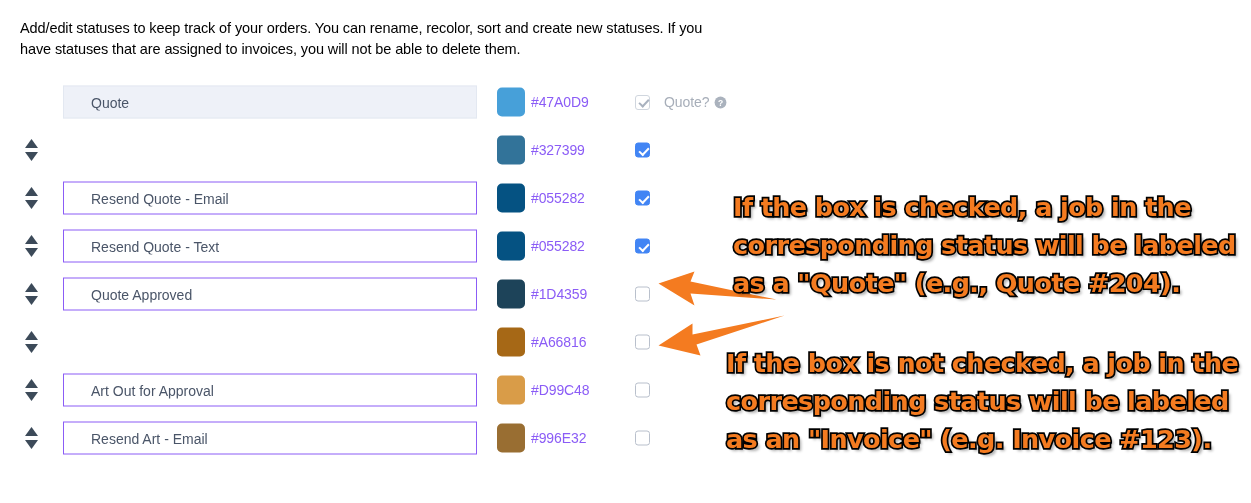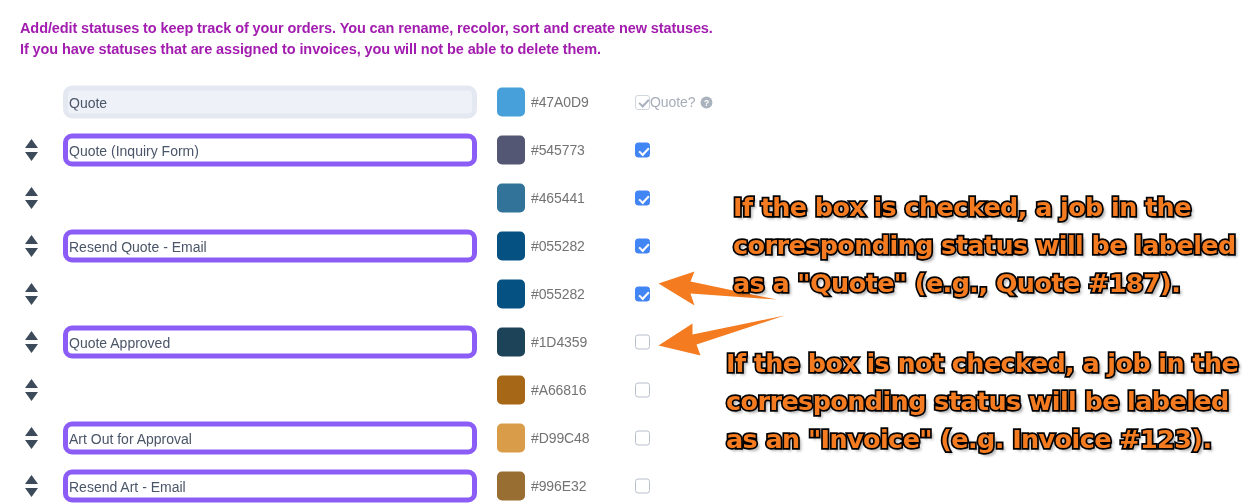--- a/index.html
+++ b/index.html
@@ -17,23 +17,22 @@
   }
 
   
   #intro {
     position: absolute;
     left: 20px;
     top: 18px;
     width: 700px;
     font-size: 14.5px;
     line-height: 21px;
-    color: #a21caf;
+    color: #000000;
     letter-spacing: -0.1px;
-    font-weight: bold;
   }
 
   
   #rows {
     position: absolute;
     left: 0;
     top: 78px;
     width: 760px;
   }
   .status-row {
@@ -59,27 +58,27 @@
   .sort-handle svg { display: block; }
 
   .name-input {
     position: absolute;
     left: 63px;
     top: 50%;
     transform: translateY(-50%);
     width: 414px;
     height: 33px;
     box-sizing: border-box;
-    border: 5px solid #8b5cf6;
-    border-radius: 9px;
+    border: 1px solid #8b5cf6;
+    border-radius: 0;
     background: #ffffff;
     font-family: "Liberation Sans", sans-serif;
     font-size: 14px;
     color: #4a5568;
-    padding: 0 1px;
+    padding: 0 27px;
     outline: none;
   }
   .name-input.disabled {
     background: #eef1f8;
     border-color: #e3e8f1;
     color: #4a5568;
   }
 
   .swatch {
     position: absolute;
@@ -91,21 +90,21 @@
     border-radius: 5px;
     cursor: pointer;
   }
 
   .hexcode {
     position: absolute;
     left: 531px;
     top: 50%;
     transform: translateY(-50%);
     font-size: 14px;
-    color: #737373;
+    color: #8b5cf6;
     white-space: nowrap;
     letter-spacing: -0.1px;
   }
 
   .cb-wrap {
     position: absolute;
     left: 635px;
     top: 50%;
     transform: translateY(-50%);
     display: flex;
@@ -148,21 +147,21 @@
     left: 4.5px;
     top: 1.5px;
     width: 4px;
     height: 8px;
     border: solid #a9b2bf;
     border-width: 0 2px 2px 0;
     transform: rotate(43deg);
   }
 
   .quote-label {
-    margin-left: 0;
+    margin-left: 14px;
     font-size: 14px;
     color: #a7aeb9;
     white-space: nowrap;
     letter-spacing: -0.1px;
   }
   .help-icon {
     margin-left: 5px;
     display: inline-flex;
     align-items: center;
     cursor: pointer;
@@ -210,36 +209,22 @@
         </span>
       </div>
     </div>
     <div class="status-row">
       <div class="sort-handle">
         <svg width="15" height="24" viewBox="0 0 15 24">
           <path d="M7.5 1 L14 10 L1 10 Z" fill="#3c4a59"></path>
           <path d="M7.5 23 L14 14 L1 14 Z" fill="#3c4a59"></path>
         </svg>
       </div>
-      <input type="text" class="name-input" value="Quote (Inquiry Form)" style="">
-      <div class="swatch" style="background: rgb(84, 87, 115);"></div>
-      <div class="hexcode">#545773</div>
-      <div class="cb-wrap">
-        <div class="checkbox checked"></div>
-      </div>
-    </div>
-    <div class="status-row">
-      <div class="sort-handle">
-        <svg width="15" height="24" viewBox="0 0 15 24">
-          <path d="M7.5 1 L14 10 L1 10 Z" fill="#3c4a59"></path>
-          <path d="M7.5 23 L14 14 L1 14 Z" fill="#3c4a59"></path>
-        </svg>
-      </div>
       <div class="swatch" style="background: rgb(50, 115, 153);"></div>
-      <div class="hexcode">#465441</div>
+      <div class="hexcode">#327399</div>
       <div class="cb-wrap">
         <div class="checkbox checked"></div>
       </div>
     </div>
     <div class="status-row">
       <div class="sort-handle">
         <svg width="15" height="24" viewBox="0 0 15 24">
           <path d="M7.5 1 L14 10 L1 10 Z" fill="#3c4a59"></path>
           <path d="M7.5 23 L14 14 L1 14 Z" fill="#3c4a59"></path>
         </svg>
@@ -251,20 +236,21 @@
         <div class="checkbox checked"></div>
       </div>
     </div>
     <div class="status-row">
       <div class="sort-handle">
         <svg width="15" height="24" viewBox="0 0 15 24">
           <path d="M7.5 1 L14 10 L1 10 Z" fill="#3c4a59"></path>
           <path d="M7.5 23 L14 14 L1 14 Z" fill="#3c4a59"></path>
         </svg>
       </div>
+      <input type="text" class="name-input" value="Resend Quote - Text" style="">
       <div class="swatch" style="background: rgb(5, 82, 130);"></div>
       <div class="hexcode">#055282</div>
       <div class="cb-wrap">
         <div class="checkbox checked"></div>
       </div>
     </div>
     <div class="status-row">
       <div class="sort-handle">
         <svg width="15" height="24" viewBox="0 0 15 24">
           <path d="M7.5 1 L14 10 L1 10 Z" fill="#3c4a59"></path>
@@ -328,17 +314,17 @@
 </svg>
 
 <svg class="arrow-svg" id="arrow-bottom" width="135" height="48" viewBox="0 0 135 48">
   <g transform="translate(1.5,1.5)">
     <path d="M2 32 L36 10 L36 21 L128 2 L40 31 L44 42 Z" fill="#F47B20" stroke="none"></path>
   </g>
 </svg>
 
 <div class="annotation" id="annot-checked">If the box is checked, a job in the
 corresponding status will be labeled
-as a "Quote" (e.g., Quote #187).</div>
+as a "Quote" (e.g., Quote #204).</div>
 
 <div class="annotation" id="annot-unchecked">If the box is not checked, a job in the
 corresponding status will be labeled
 as an "Invoice" (e.g. Invoice #123).</div>
 
 </body></html>

